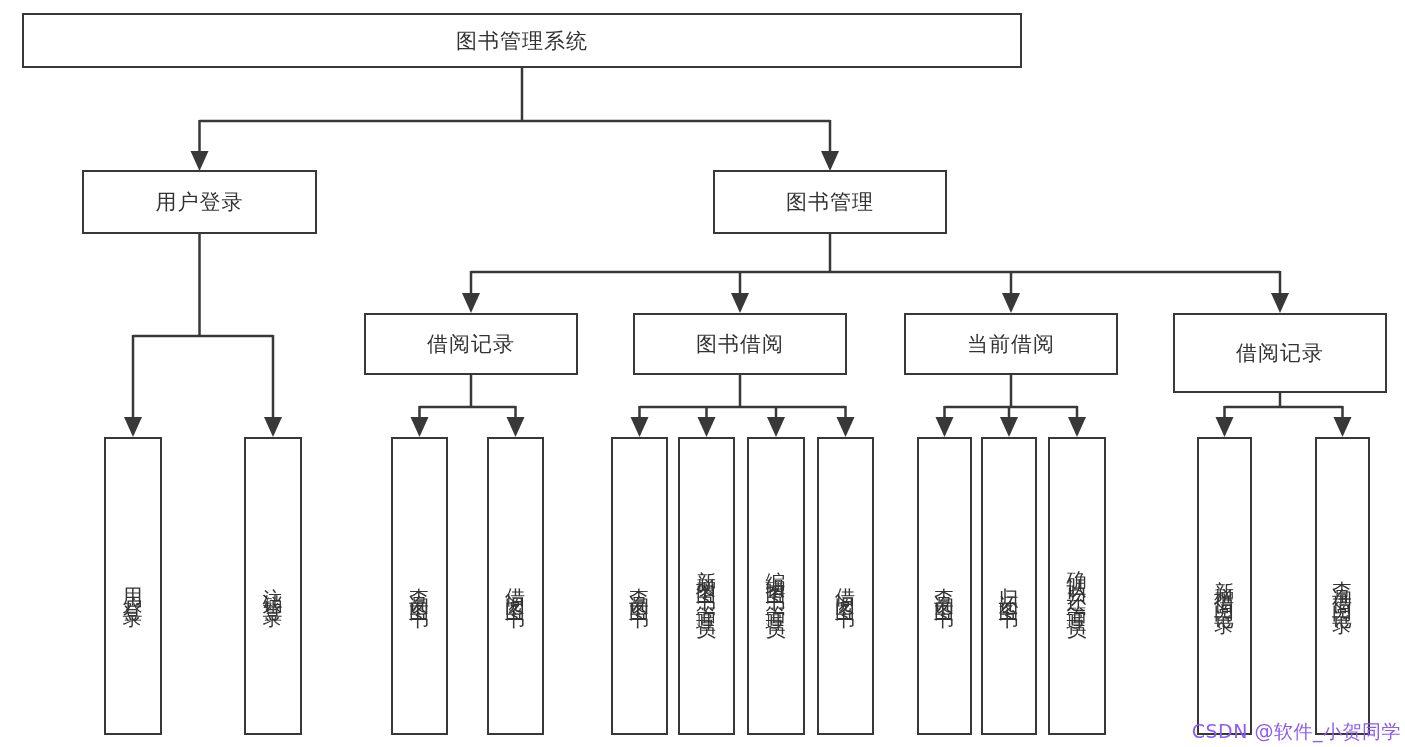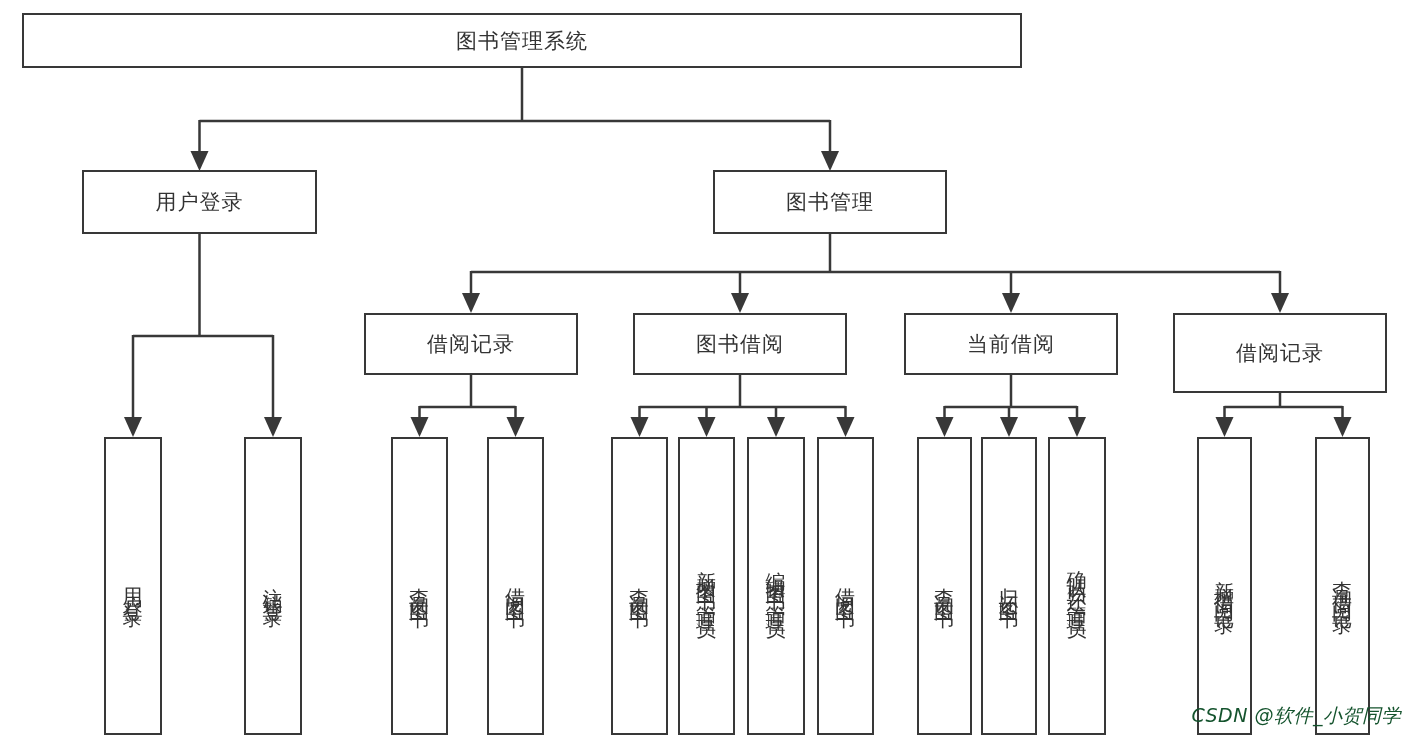--- a/index.html
+++ b/index.html
@@ -38,26 +38,25 @@
     writing-mode: vertical-rl;
     text-orientation: mixed;
     font-size: 20px;
     letter-spacing: 7px;
     white-space: normal;
     line-height: 1;
   }
   .watermark {
     position: absolute;
     right: 4px;
-    bottom: 18px;
+    bottom: 2px;
     font-size: 19px;
     letter-spacing: 0.5px;
-    color: #14532d;
+    color: #8b5cf6;
     z-index: 5;
-    font-style: italic;
   }
 </style>
 </head>
 <body>
 
 <div class="stage">
 
   <svg class="wires" viewBox="0 0 1405 747" xmlns="http://www.w3.org/2000/svg">
     <g stroke="#383838" stroke-width="2.5" fill="none">
       <path d="M522 68 V121 M199.5 121 H830 M199.5 120 V153 M830 120 V153"></path>

